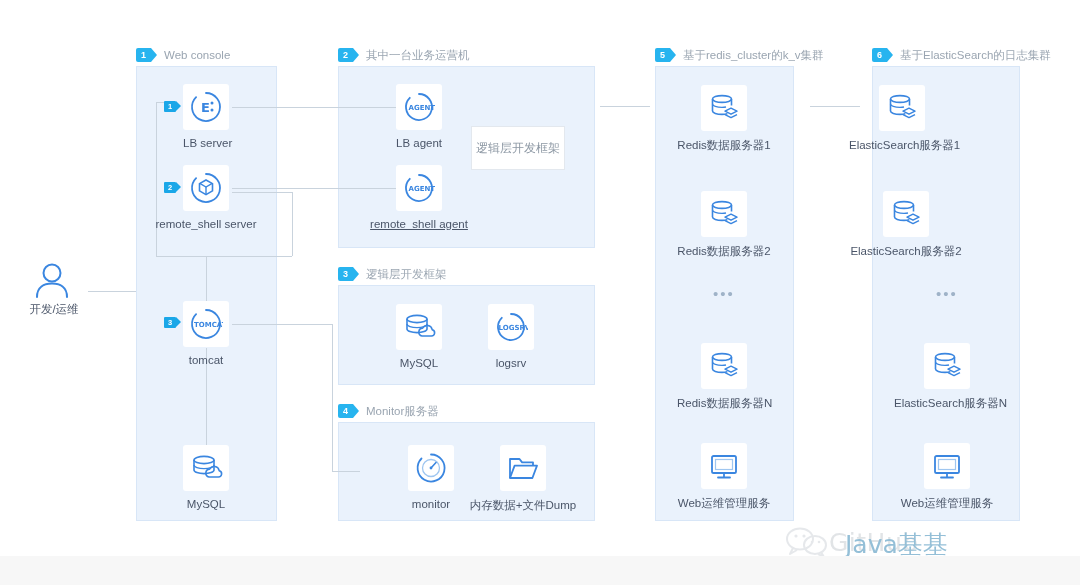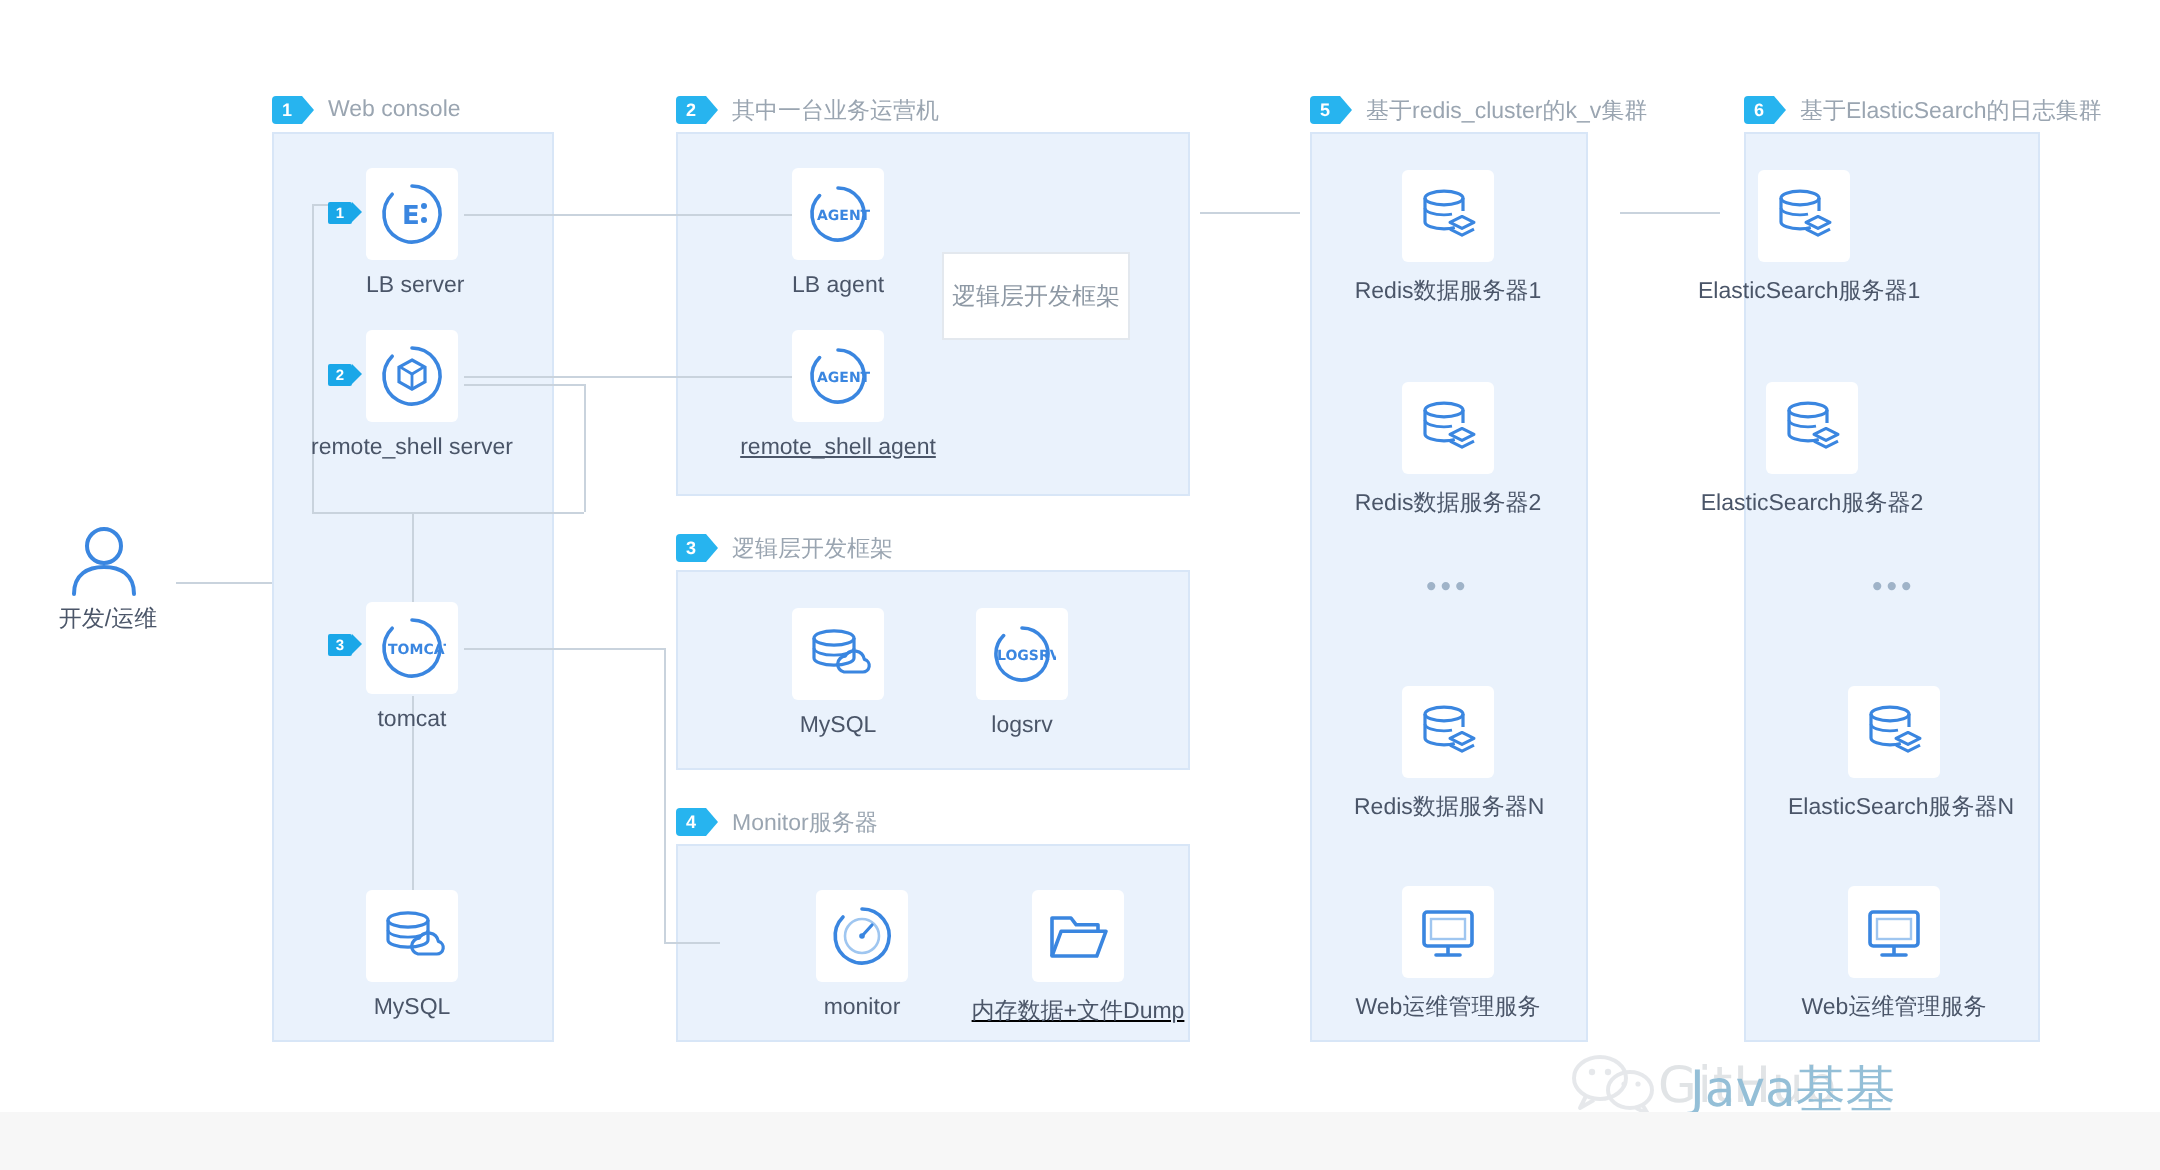--- a/index.html
+++ b/index.html
@@ -249,21 +249,21 @@
       <svg width="34" height="34" viewBox="0 0 34 34">
         <path d="M17 3.5 a13.5 13.5 0 1 1 -9.5 4" fill="none" stroke="#3a86e0" stroke-width="1.8" stroke-linecap="round"></path>
         <circle cx="17" cy="17" r="8.5" fill="none" stroke="#9fc6f0" stroke-width="1.3"></circle>
         <path d="M17 17 L22 11.5" fill="none" stroke="#3a86e0" stroke-width="1.6" stroke-linecap="round"></path>
         <circle cx="17" cy="17" r="1.4" fill="#3a86e0"></circle>
       </svg>
     </div>
     <div class="cap">monitor</div>
   </div>
 
-  <div class="node" style="left:516px;top:445px;width:46px;text-decoration:underline;">
+  <div class="node" style="left:500px;top:445px;width:46px;">
     <div class="tile">
       <svg width="34" height="34" viewBox="0 0 34 34">
         <path d="M4 27 V8 h9.5 l2.6 3.4 H27 v3.2" fill="none" stroke="#3a86e0" stroke-width="1.8" stroke-linejoin="round"></path>
         <path d="M4 27 L8.6 14.6 H31 L26.4 27 Z" fill="none" stroke="#3a86e0" stroke-width="1.8" stroke-linejoin="round"></path>
       </svg>
     </div>
     <div class="cap" style="margin-left:-32px;margin-right:-32px;">内存数据+文件Dump</div>
   </div>
 
   <div class="node" style="left:701px;top:85px;width:46px;">

